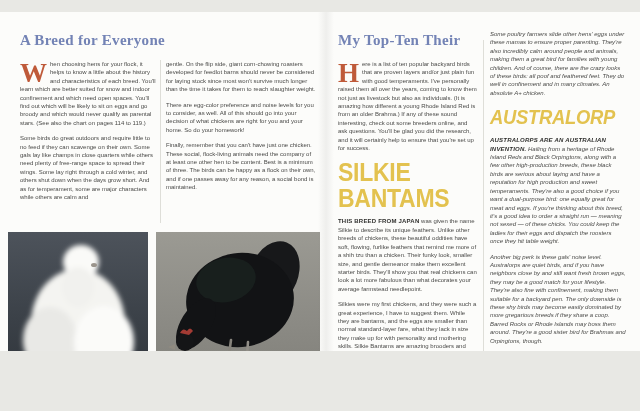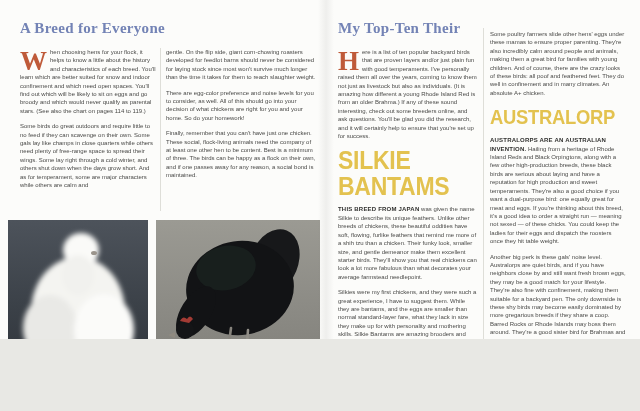--- a/index.html
+++ b/index.html
@@ -1,37 +1,37 @@
 <!DOCTYPE html>
 <html><head>
 <meta charset="utf-8">
 <style>
   * { margin:0; padding:0; box-sizing:border-box; }
   html,body { background:#e8e8e4; }
   .spread {
-    position:relative; width:640px; height:339px; margin:0 auto;
+    position:relative; width:640px; height:339px; margin:12px auto;
     background:#fcfcfa; overflow:hidden;
     font-family:"Liberation Sans", sans-serif; color:#474745;
   }
   .gutter {
     position:absolute; left:318px; top:0; width:16px; height:411px;
     background:linear-gradient(90deg, rgba(60,60,55,0) 0%, rgba(60,60,55,0.07) 50%, rgba(60,60,55,0) 100%);
   }
   .page-title {
     position:absolute; top:20px;
     font-family:"Liberation Serif", serif; font-weight:bold;
     font-size:15px; letter-spacing:0.3px; color:#7383b5;
   }
   .title-left  { left:20px; }
   .title-right { left:338px; }
   .col { position:absolute; top:48px; }
   .lcol1 { left:20px;  width:136px; }
   .lcol2 { left:166px; width:150px; }
   .rcol1 { left:338px; width:140px; }
-  .rcol2 { left:490px; top:30px; width:136px; }
+  .rcol2 { left:490px; top:18px; width:136px;font-style:italic; }
   .body {
     font-size:6px; line-height:8.4px; color:#4a4a48;
     margin-bottom:7px; text-align:left;
   }
   .body:last-child { margin-bottom:0; }
   .dropcap {
     float:left; font-family:"Liberation Serif", serif; font-weight:bold;
     font-size:27px; line-height:22px; color:#bf5a39;
     margin:2px 3px 0 0;
   }

